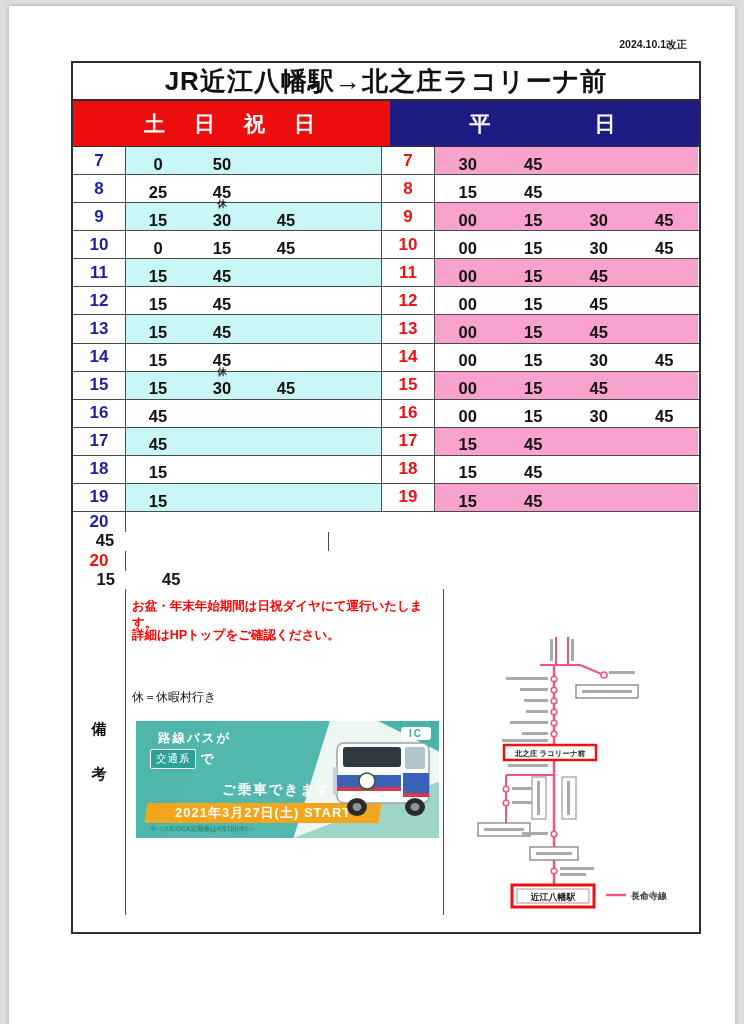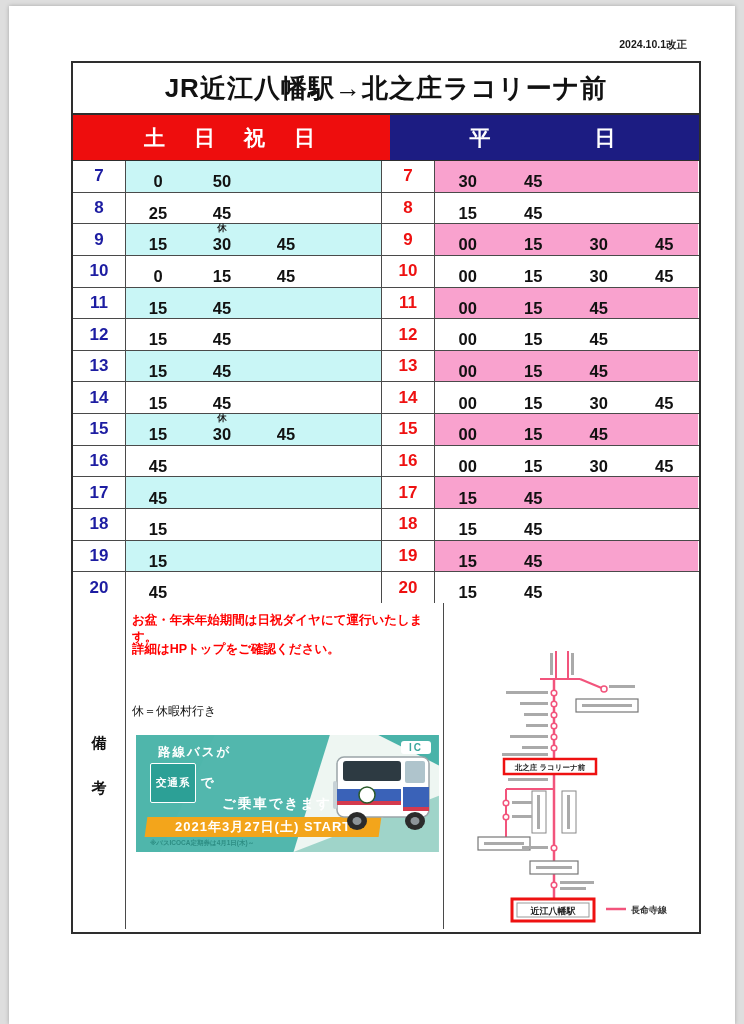--- a/index.html
+++ b/index.html
@@ -17,34 +17,34 @@
   }
   .revision-note {
     position:absolute; top:32px; right:48px;
     font-size:10.5px; color:#1a1a1a; font-weight:bold;
   }
   .tt {
     position:absolute; left:62px; top:55px; width:630px; height:873px;
     border:2px solid #2e2e2e; background:#fff;
   }
   .tt-title {
-    height:52px; border-bottom:2px solid #2e2e2e;
+    height:38px; border-bottom:2px solid #2e2e2e;
     display:flex; align-items:center; justify-content:center;
     font-size:26px; font-weight:bold; color:#111; letter-spacing:1px;
   }
   .tt-header { height:46px; display:flex; border-bottom:1px solid #2e2e2e; }
   .hdr {
     display:flex; align-items:center; justify-content:center;
     color:#fff; font-weight:bold; font-size:21px; letter-spacing:4px;
   }
   .hdr.weekday { width:309px; }
   .hdr.weekend { width:317px; }
   .tt-rows { height:442px; display:flex; flex-direction:column; }
   .tt-row { flex:1; display:flex; border-bottom:1px solid #4a4a4a; }
-  .tt-row:last-child { border-bottom:none; }
+  .tt-row:last-child { border-bottom:none;flex-direction:column; }
   .cell-hour {
     width:53px; border-right:1px solid #4a4a4a;
     display:flex; align-items:center; justify-content:center;
     font-size:17px; font-weight:bold; background:#fff;
   }
   .cell-hour.wd { color:#1d1da2; }
   .cell-hour.we { color:#ee1111; }
   .cell-times { position:relative; display:grid; align-items:end; }
   .cell-times.wd { width:256px; border-right:1px solid #4a4a4a; grid-template-columns:repeat(4,64px); }
   .cell-times.we { width:263px; grid-template-columns:repeat(4,65.5px); }
@@ -73,21 +73,21 @@
   }
   .bn-shape { position:absolute; inset:0; }
   .bn-mint   { background:#bfe2d8; clip-path:polygon(0 0,26% 0,8% 100%,0 100%); }
   .bn-teal   { background:#49b3a9; clip-path:polygon(10% 0,64% 0,52% 100%,0 100%,0 0); opacity:.95; }
   .bn-tri-br { background:#9fd4c9; clip-path:polygon(100% 52%,100% 100%,52% 100%); }
   .bn-tri-tr { background:#49b3a9; clip-path:polygon(80% 0,100% 0,100% 26%); }
   .bn-line1 { position:absolute; top:9px; left:22px; color:#fff; font-weight:bold; font-size:12.5px; letter-spacing:2px; }
   .bn-mainrow { position:absolute; top:28px; left:14px; display:flex; align-items:center; gap:4px; }
   .bn-badge {
     background:#2ca096; border:1.5px solid #fff; color:#fff;
-    font-size:10.5px; font-weight:bold; padding:12px 5px; border-radius:2px; letter-spacing:1px;
+    font-size:10.5px; font-weight:normal; padding:2px 5px; border-radius:2px; letter-spacing:1px;
   }
   .bn-ic {
     font-size:24px; font-weight:bold; color:#1c4f9e; letter-spacing:2px;
     text-shadow:-1px -1px 0 #fff,1px -1px 0 #fff,-1px 1px 0 #fff,1px 1px 0 #fff;
   }
   .bn-de { color:#fff; font-weight:bold; font-size:13px; }
   .bn-line2 { position:absolute; top:60px; left:86px; color:#fff; font-weight:bold; font-size:13.5px; letter-spacing:2px; }
   .bn-orange {
     position:absolute; top:82px; left:10px; width:234px; height:20px;
     background:#f3a51b; transform:skewX(-8deg);

